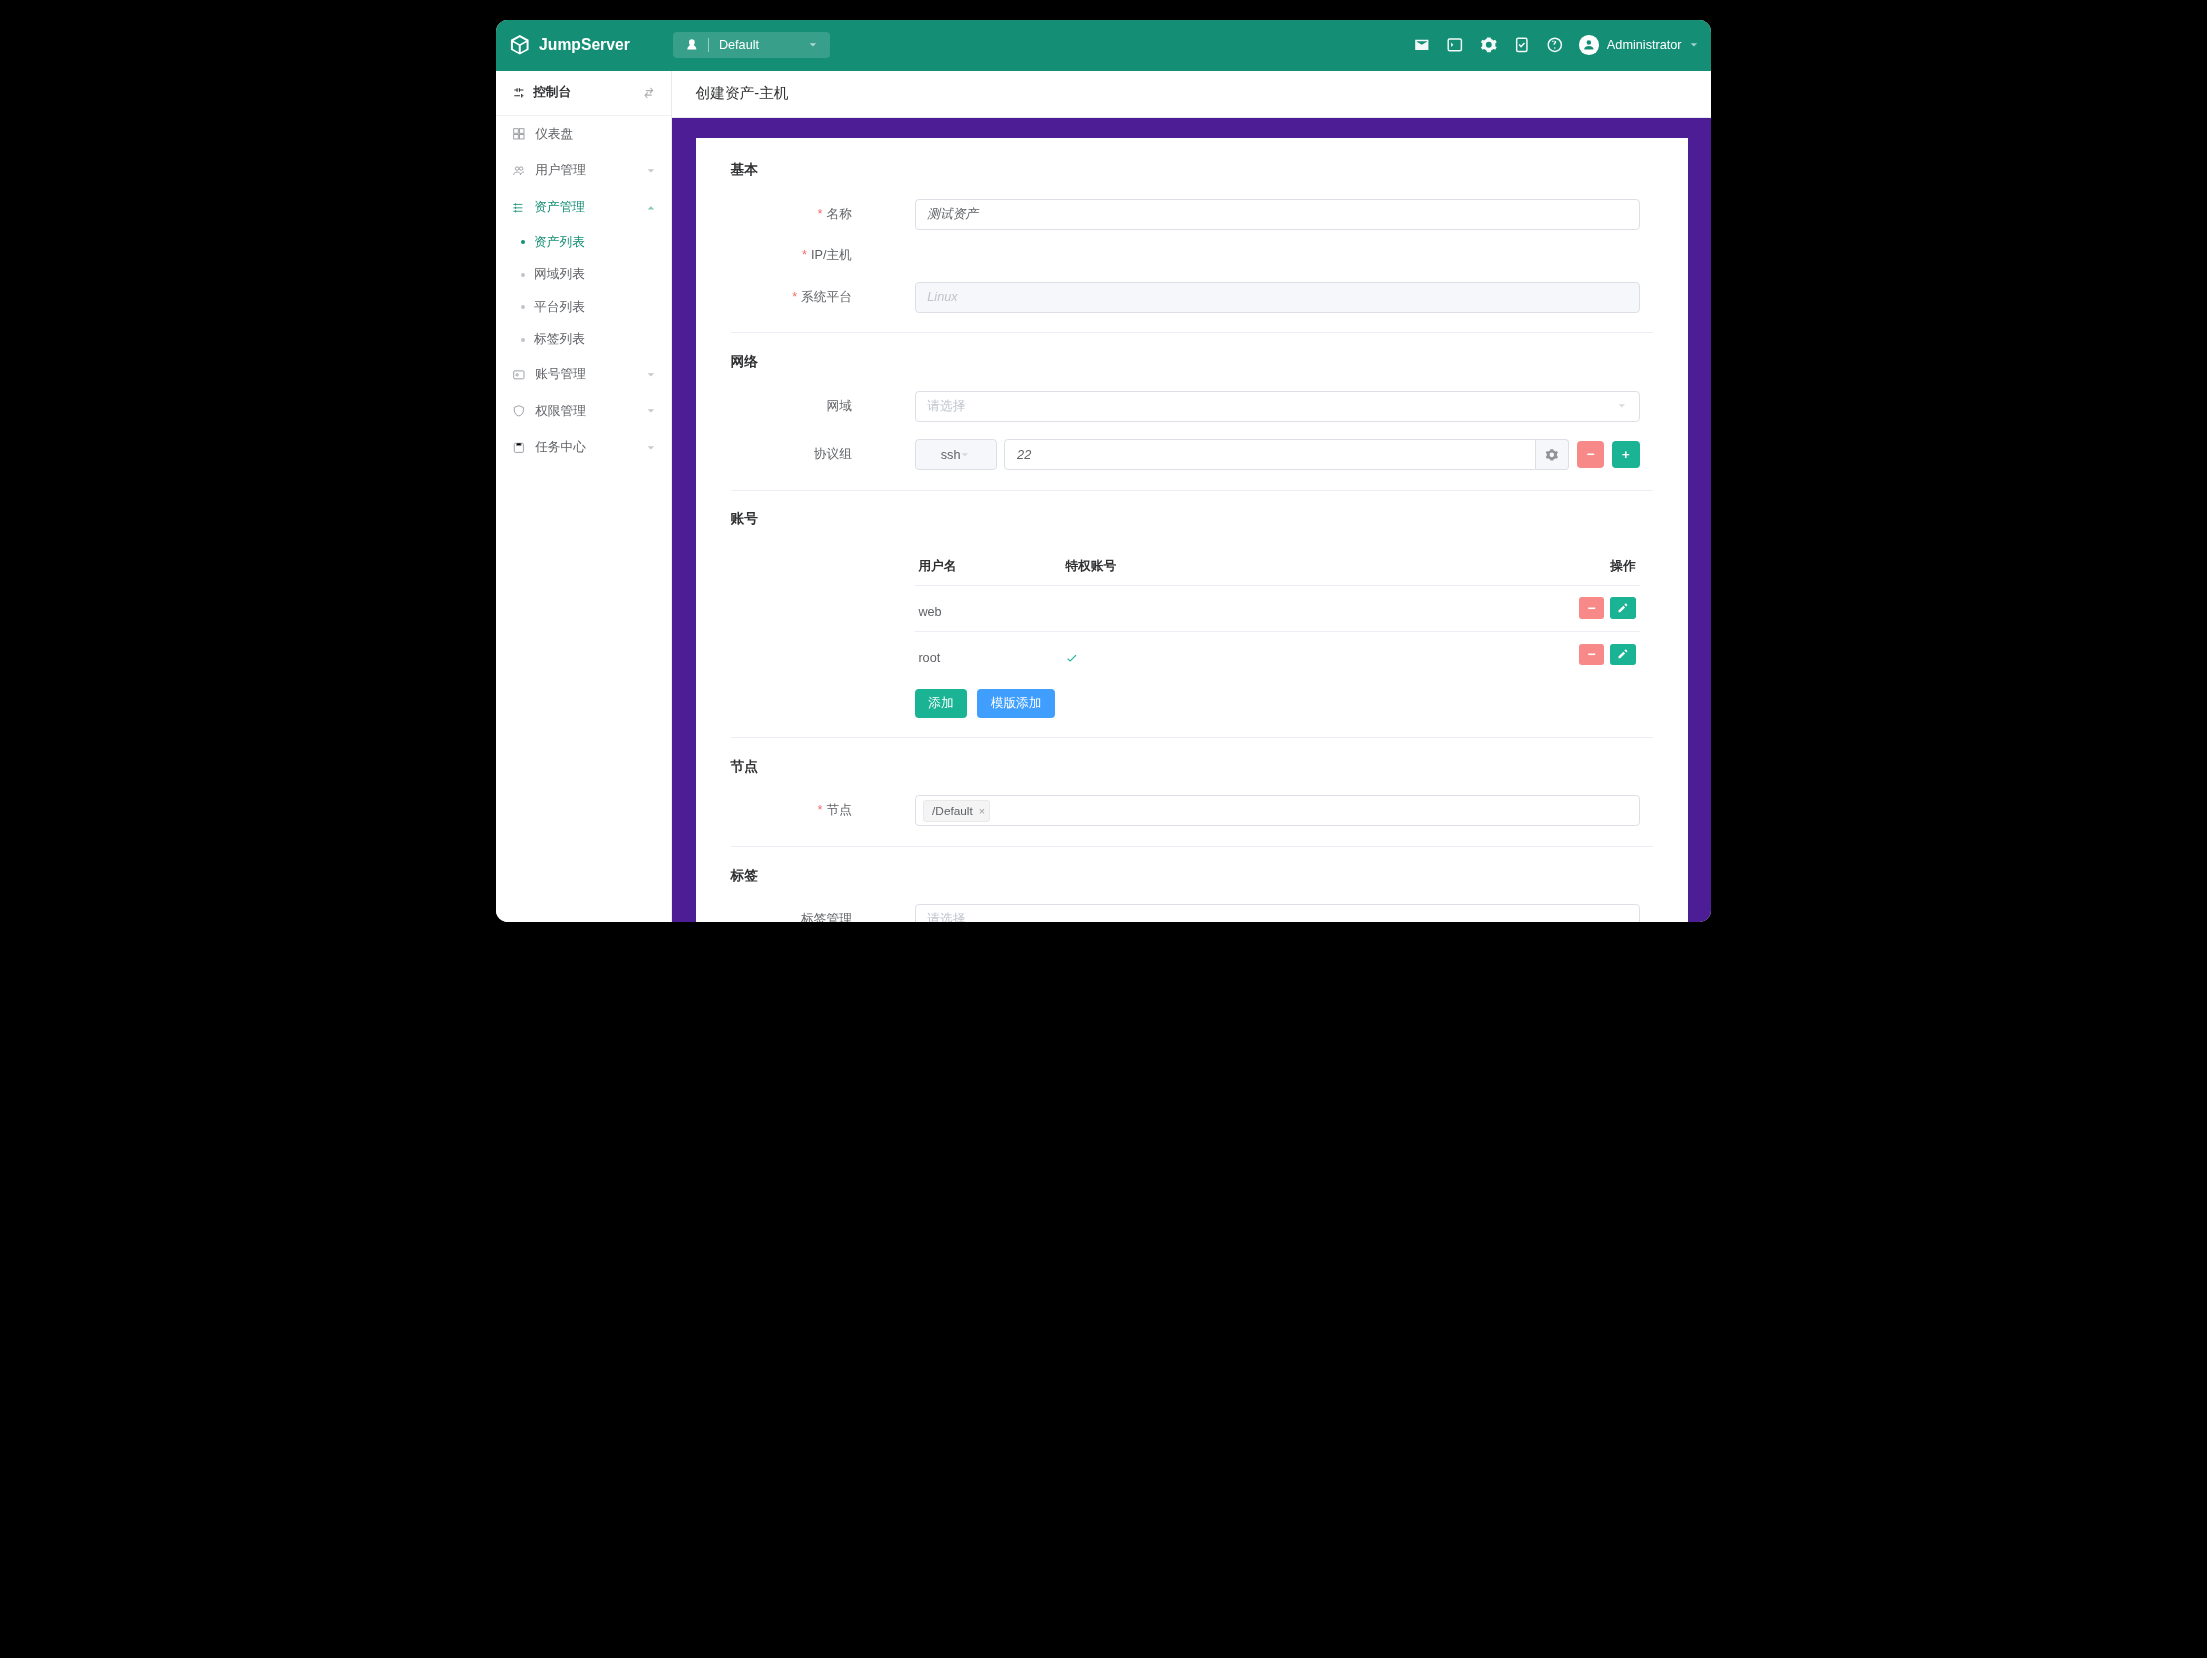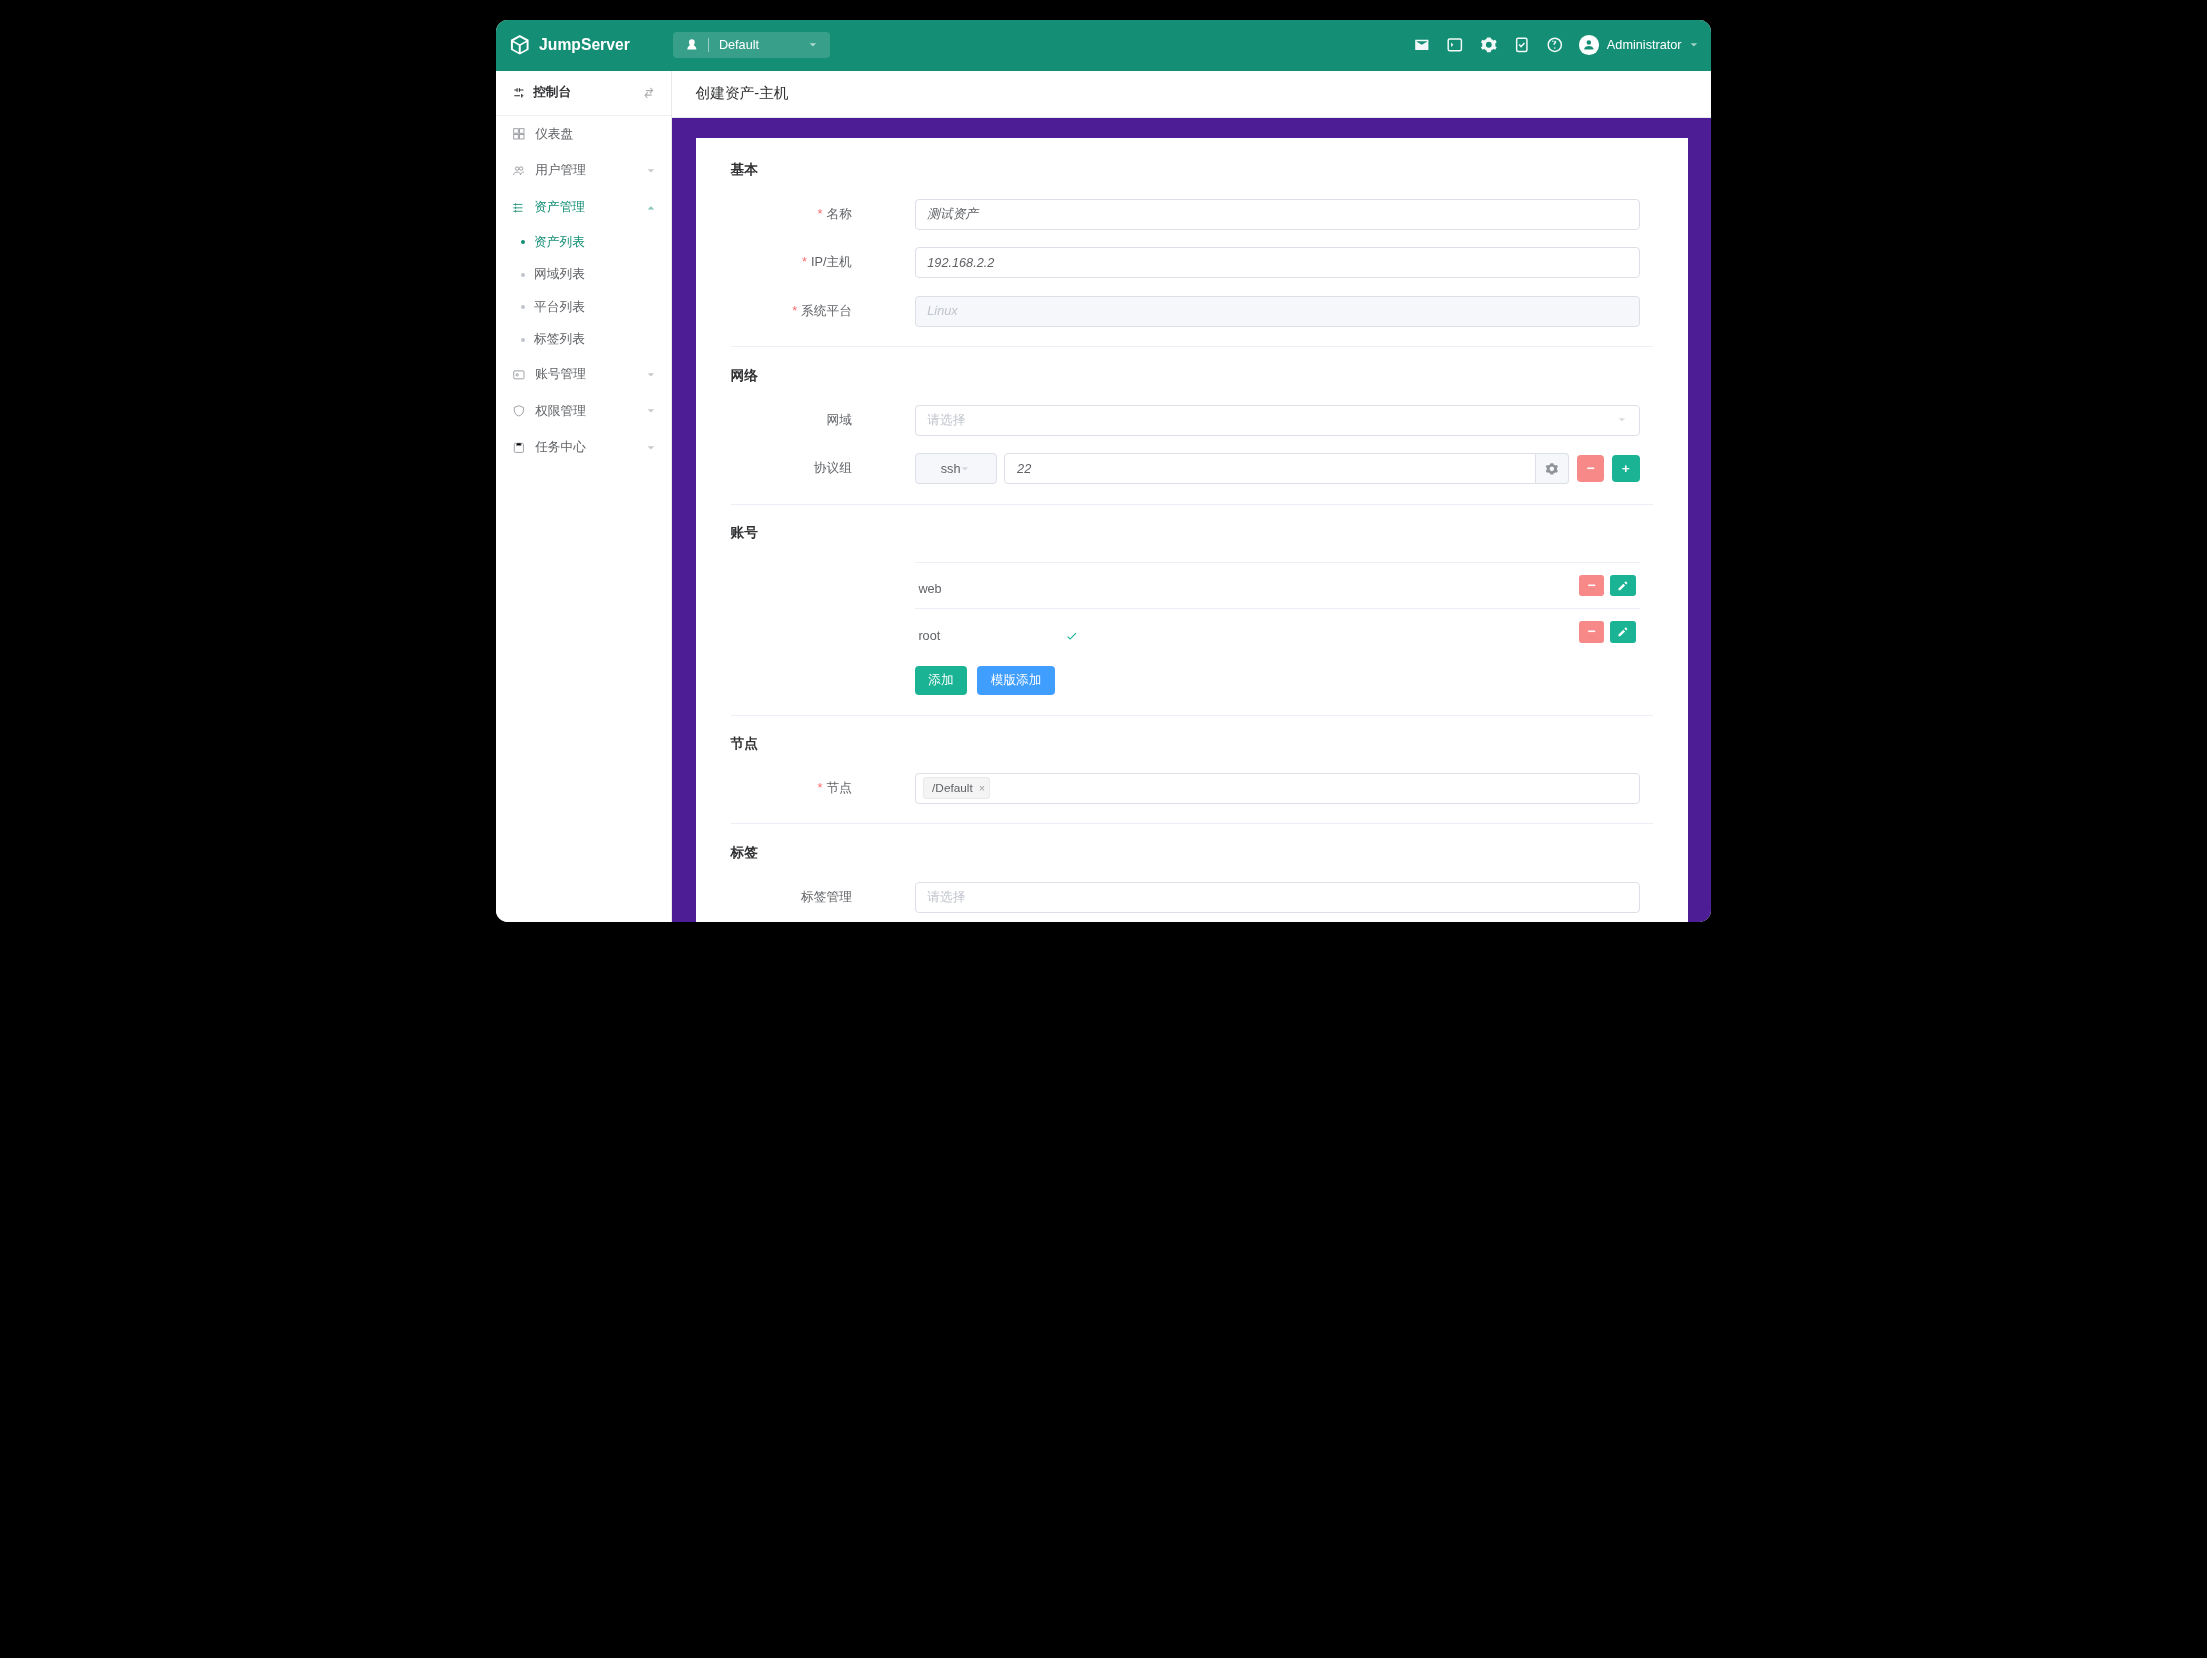--- a/index.html
+++ b/index.html
@@ -221,21 +221,20 @@
       <div class="content">
         <div class="card">
 
           <div class="section-title">基本</div>
           <div class="form-row">
             <div class="form-label"><span class="req">*</span><span>名称</span></div>
             <div class="form-control"><input class="input" value="测试资产" style=""></div>
           </div>
           <div class="form-row">
             <div class="form-label"><span class="req">*</span><span>IP/主机</span></div>
-            <div class="form-control"><input class="input" value="192.168.2.2" style=""></div>
           </div>
           <div class="form-row">
             <div class="form-label"><span class="req">*</span><span>系统平台</span></div>
             <div class="form-control"><input class="input" disabled="" value="Linux" style=""></div>
           </div>
 
           <div class="divider"></div>
           <div class="section-title">网络</div>
           <div class="form-row">
             <div class="form-label">网域</div>
@@ -270,20 +269,25 @@
                 <div class="btn-sq btn-add">+</div>
               </div>
             </div>
           </div>
 
           <div class="divider"></div>
           <div class="section-title">账号</div>
           <div class="form-row" style="align-items:flex-start">
             <div class="form-label"></div>
             <div class="form-control acct-table">
+              <div class="acct-head">
+                <div class="col1">用户名</div>
+                <div class="col2">特权账号</div>
+                <div class="col3">操作</div>
+              </div>
               <div class="acct-row">
                 <div class="col1">web</div>
                 <div class="col2"></div>
                 <div class="col3">
                   <div class="btn-sq btn-remove-sm">−</div>
                   <div class="btn-sq btn-edit-sm">
                     <svg width="11.8" height="11.8" viewBox="0 0 24 24">
                         <path fill="#fff" d="M3 17.5V21h3.5l10-10-3.5-3.5-10 10zM20.7 7c.4-.4.4-1 0-1.4l-2.3-2.3c-.4-.4-1-.4-1.4 0L15 5.3 18.7 9 20.7 7z"></path>
                       </svg>
                   </div>

